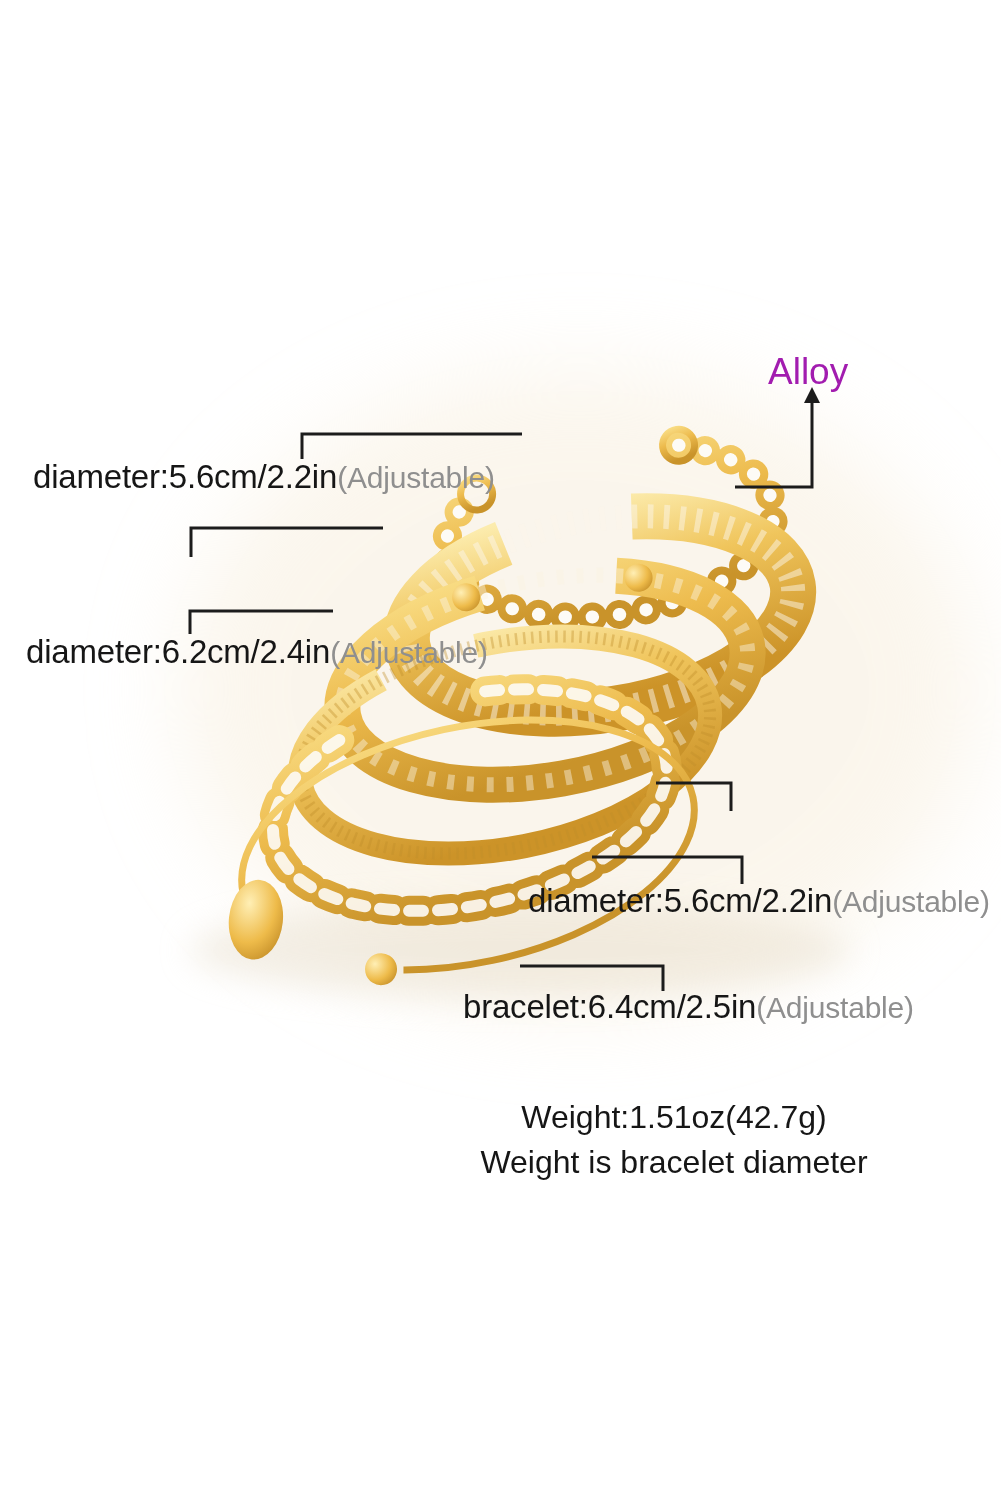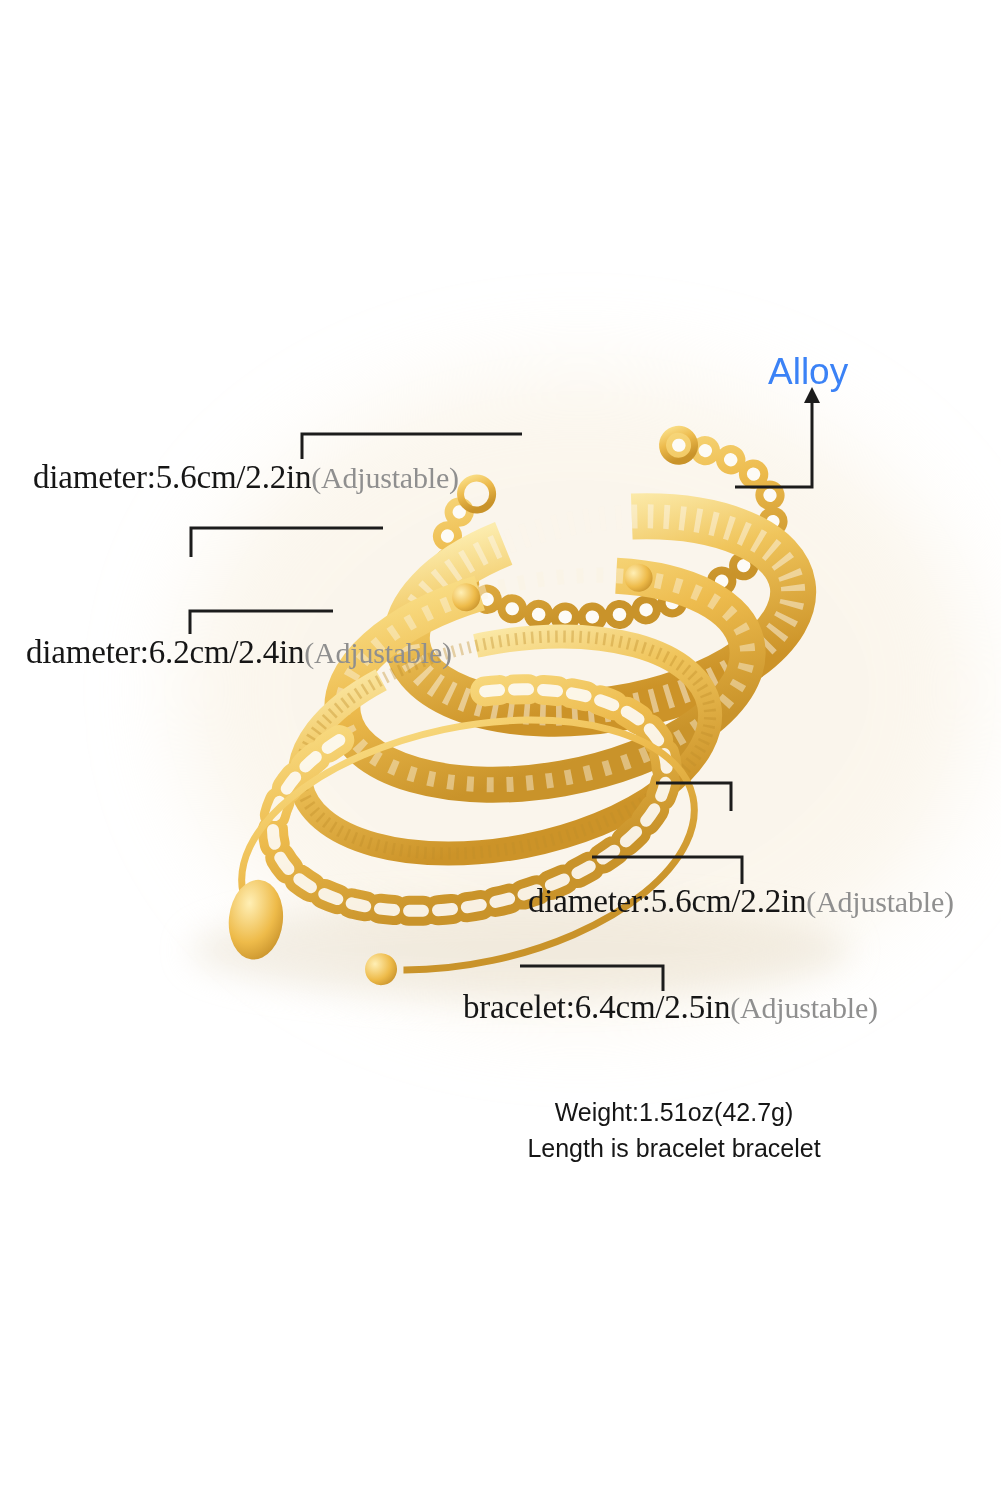--- a/index.html
+++ b/index.html
@@ -3,30 +3,30 @@
 <meta charset="utf-8">
 <style>
   html,body{margin:0;padding:0;background:#ffffff;}
   .canvas{
     position:relative;width:1001px;height:1500px;margin:0 auto;overflow:hidden;
     background:#ffffff;font-family:"Liberation Sans",sans-serif;
   }
   .art{position:absolute;left:0;top:0;width:1001px;height:1500px;}
   .lbl{
     position:absolute;font-size:33px;color:#161616;white-space:nowrap;
-    letter-spacing:-0.2px;z-index:5;line-height:1.1;font-family:Liberation Serif, serif;
+    letter-spacing:-0.2px;z-index:5;line-height:1.1;
   }
   .lbl .note{font-size:30px;color:#8f8f8f;}
   .material{
-    position:absolute;left:768px;top:351px;font-size:37px;color:#3b82f6;
+    position:absolute;left:768px;top:351px;font-size:37px;color:#a21caf;
     z-index:5;white-space:nowrap;
   }
   .footer{
     position:absolute;left:394px;top:1095px;width:560px;text-align:center;
-    font-size:25px;color:#161616;z-index:5;
+    font-size:32px;color:#161616;z-index:5;
   }
   .footer .line{line-height:1.42;white-space:nowrap;}
 </style>
 </head>
 <body>
 
 <div class="canvas">
 
   <svg class="art" viewBox="0 0 1001 1500">
     <defs>
@@ -113,16 +113,16 @@
   </div>
   <div class="lbl" style="left:528px;top:883px">
     <span>diameter:5.6cm/2.2in</span><span class="note">(Adjustable)</span>
   </div>
   <div class="lbl" style="left:463px;top:989px">
     <span>bracelet:6.4cm/2.5in</span><span class="note">(Adjustable)</span>
   </div>
 
   <div class="footer">
     <div class="line">Weight:1.51oz(42.7g)</div>
-    <div class="line">Length is bracelet bracelet</div>
+    <div class="line">Weight is bracelet diameter</div>
   </div>
 
 </div>
 
 </body></html>

